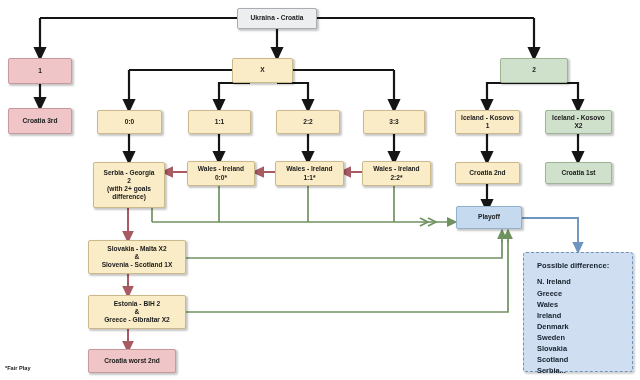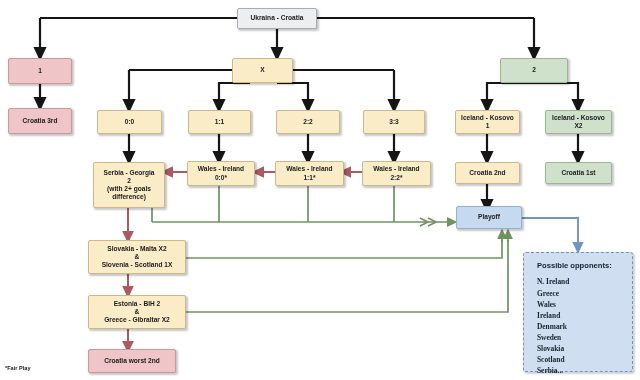--- a/index.html
+++ b/index.html
@@ -174,22 +174,22 @@
 &amp;
 Slovenia - Scotland 1X</div>
 
   <div class="node cream" style="left:88px;top:295px;width:98px;height:34px;">Estonia - BIH 2
 &amp;
 Greece - Gibraltar X2</div>
 
   <div class="node pink" style="left:88px;top:349px;width:88px;height:24px;">Croatia worst 2nd</div>
 
   <div class="opponents" style="left:523px;top:252px;width:110px;height:120px;">
-    <div class="opp-title">Possible opponents:</div>
-    <div class="opp-list" style="white-space:pre-line;font-family:Liberation Serif, serif;">N. Ireland
+    <div class="opp-title">Possible difference:</div>
+    <div class="opp-list" style="white-space:pre-line;">N. Ireland
 Greece
 Wales
 Ireland
 Denmark
 Sweden
 Slovakia
 Scotland
 Serbia...</div>
   </div>
 

